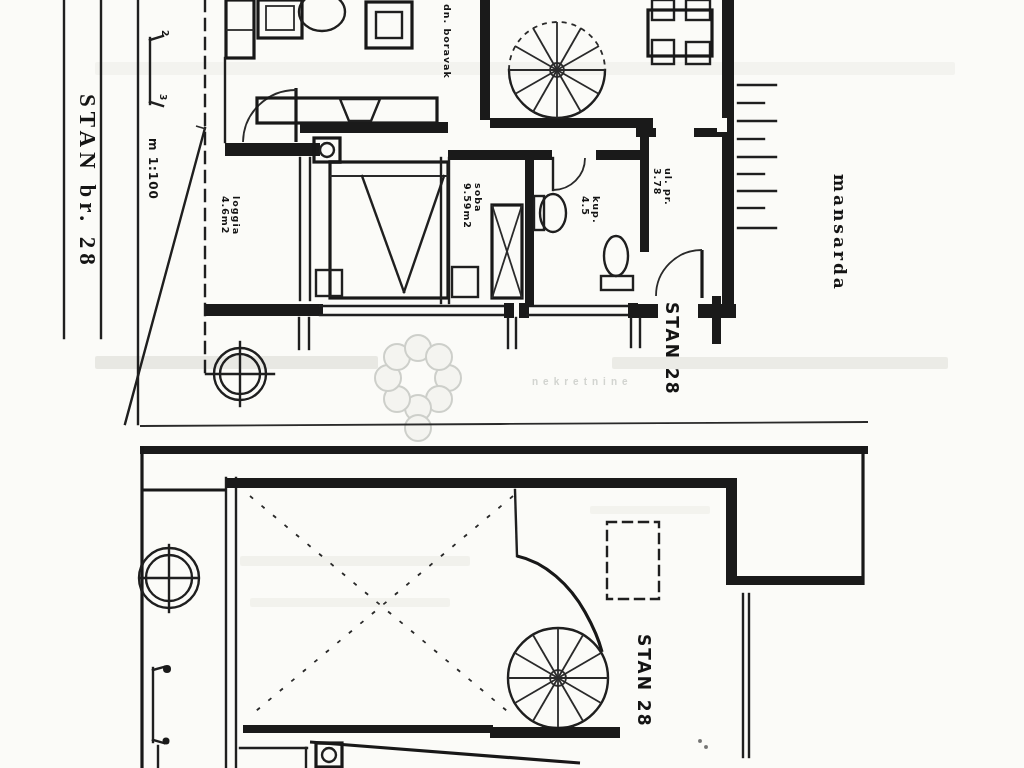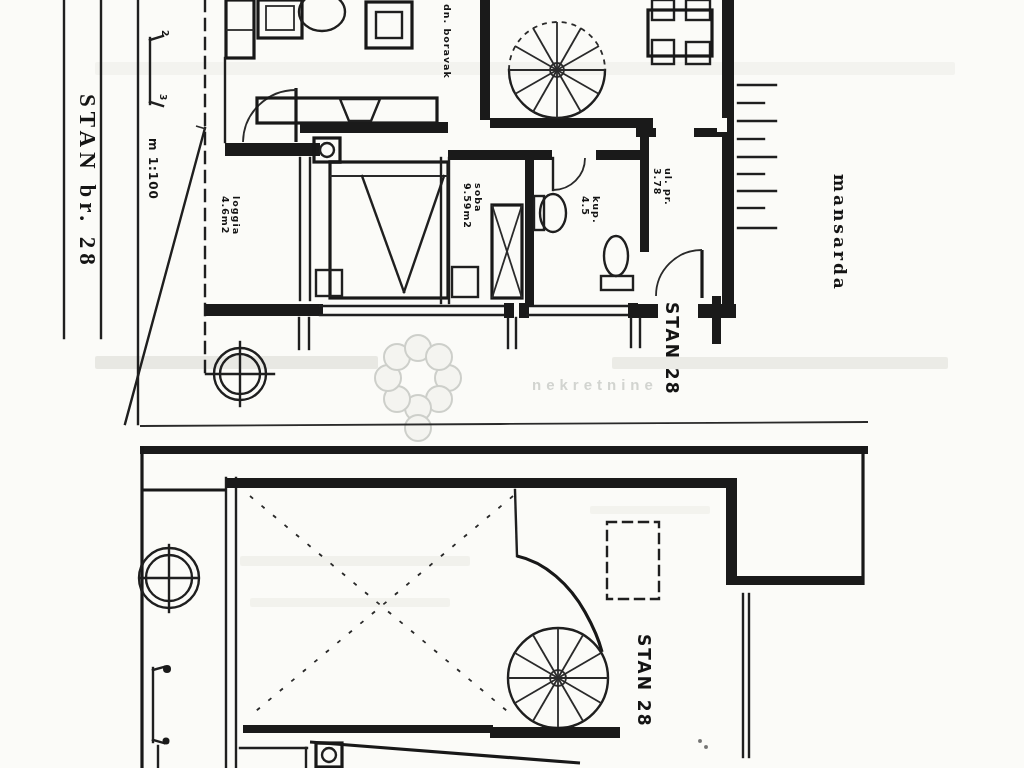--- a/index.html
+++ b/index.html
@@ -17,21 +17,21 @@
   .lbl span{display:block;}
   .b9{font-weight:bold;font-size:9.5px;font-family:"DejaVu Sans",sans-serif;letter-spacing:1px;}
   .stanside{font-family:"Liberation Serif",serif;font-weight:bold;font-size:23px;letter-spacing:5px;}
   .scale{font-weight:bold;font-size:12px;letter-spacing:1px;font-family:"DejaVu Sans",sans-serif;}
   .stanbig{font-weight:bold;font-size:17px;letter-spacing:2px;font-family:"DejaVu Sans",sans-serif;}
   .mans{font-family:"DejaVu Serif",serif;font-weight:bold;font-size:17px;letter-spacing:3px;}
   .dim{font-weight:bold;font-size:9px;font-family:"DejaVu Sans",sans-serif;}
   .wm{position:absolute;z-index:1;}
   .wm-brand{position:absolute;left:458px;top:338px;font-family:"Liberation Serif",serif;
             font-weight:bold;font-size:46px;color:#c9cbc6;letter-spacing:4px;filter:blur(0.4px);}
-  .wm-sub{position:absolute;left:532px;top:376px;font-size:15px;color:#d2d4d0;letter-spacing:5px;
+  .wm-sub{position:absolute;left:532px;top:376px;font-size:10px;color:#d2d4d0;letter-spacing:5px;
           font-weight:bold;filter:blur(0.3px);}
 </style>
 </head>
 <body>
 
 <div class="page">
 
   <div class="layer wm">
     <div class="artifact" style="left:95px;top:62px;width:860px;height:13px;background:#f3f3ef;"></div>
     <div class="artifact" style="left:95px;top:356px;width:283px;height:13px;background:#e8e8e3;"></div>

